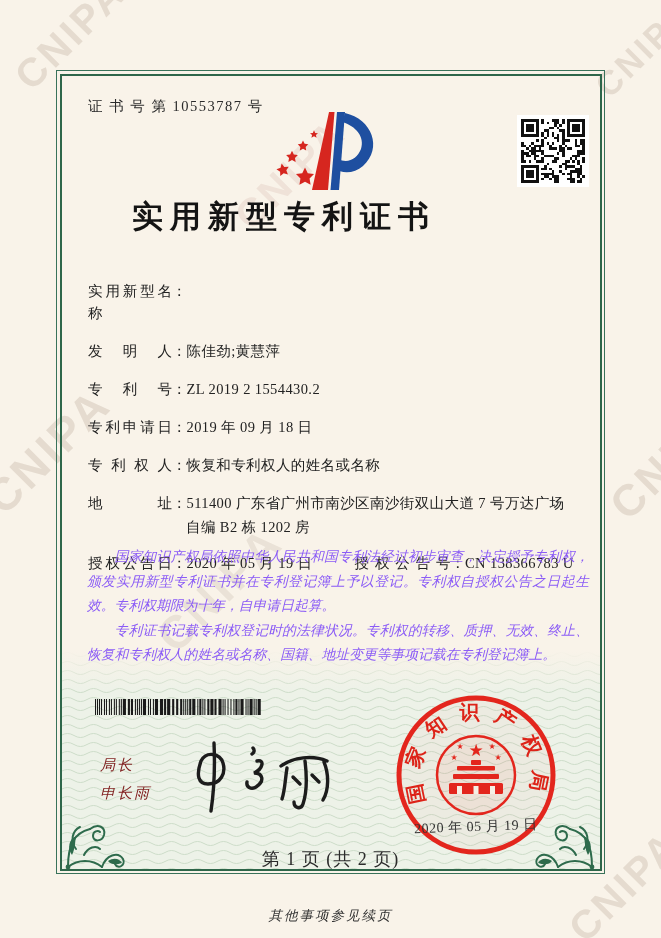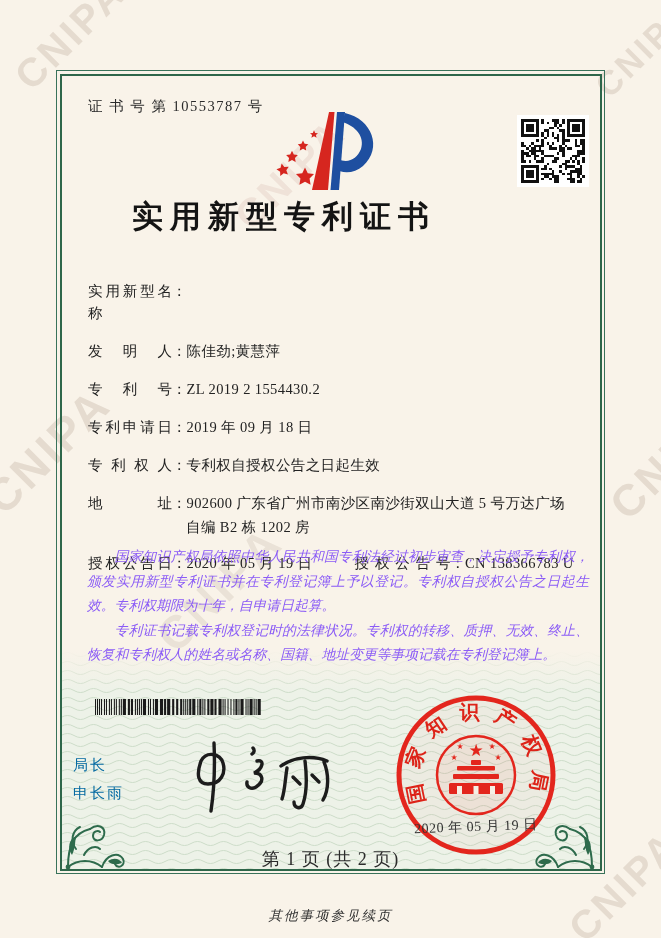--- a/index.html
+++ b/index.html
@@ -70,23 +70,23 @@
   
   .legal {
     position:absolute; left:87px; top:545px; width:502px; z-index:3;
     font-size:13.8px; font-style:italic; color:#8b5cf6;
     line-height:1.78; text-align:justify;
   }
   .legal p { text-indent:2em; }
   
   .barcode { position:absolute; left:95px; top:699px; z-index:3; }
   .signer {
-    position:absolute; left:73px; top:751px; z-index:3;
-    font-family:"Liberation Sans", sans-serif; font-size:15px; color:#0369a1;
-    line-height:28px; letter-spacing:2px;
+    position:absolute; left:100px; top:751px; z-index:3;
+    font-family:"Liberation Sans", sans-serif; font-size:15px; color:#7f1d1d;
+    line-height:28px; letter-spacing:2px;font-style:italic;
   }
   .signature { position:absolute; left:183px; top:731px; z-index:4; }
   .seal { position:absolute; left:391px; top:690px; z-index:5; }
   .page-info {
     position:absolute; left:0; top:847px; width:661px; z-index:3;
     text-align:center; font-size:18px; letter-spacing:1px; color:#2b2b2b;
   }
   .footer-note {
     position:absolute; left:0; top:907px; width:661px; z-index:3;
     text-align:center; font-size:13.5px; font-style:italic;
@@ -479,26 +479,26 @@
         <span class="fvalue">ZL 2019 2 1554430.2</span>
     </div>
     <div class="row">
       <span class="flabel">专利申请日</span>
         <span class="fcolon">：</span>
         <span class="fvalue">2019 年 09 月 18 日</span>
     </div>
     <div class="row">
       <span class="flabel">专利权人</span>
         <span class="fcolon">：</span>
-        <span class="fvalue">专利权自授权公告之日起生效</span>
+        <span class="fvalue">恢复和专利权人的姓名或名称</span>
     </div>
     <div class="row">
       <span class="flabel">地址</span>
         <span class="fcolon">：</span>
-        <span class="fvalue">902600 广东省广州市南沙区南沙街双山大道 5 号万达广场</span>
+        <span class="fvalue">511400 广东省广州市南沙区南沙街双山大道 7 号万达广场</span>
     </div>
     <div class="addr2">自编 B2 栋 1202 房</div>
     <div class="row-double">
       <span class="pair">
         <span class="flabel">授权公告日</span>
           <span class="fcolon">：</span>
           <span class="fvalue">2020 年 05 月 19 日</span>
       </span>
       <span class="pair pair2">
         <span class="flabel2">授权公告号</span>

